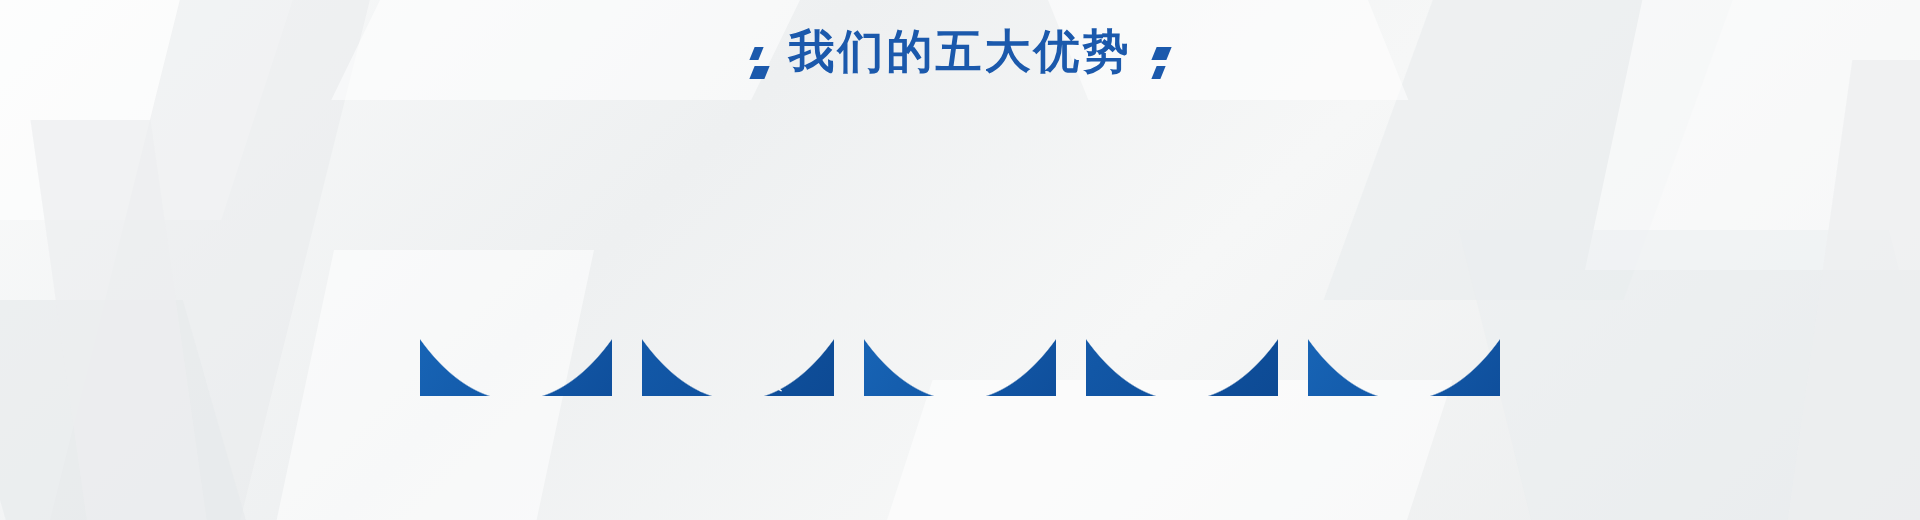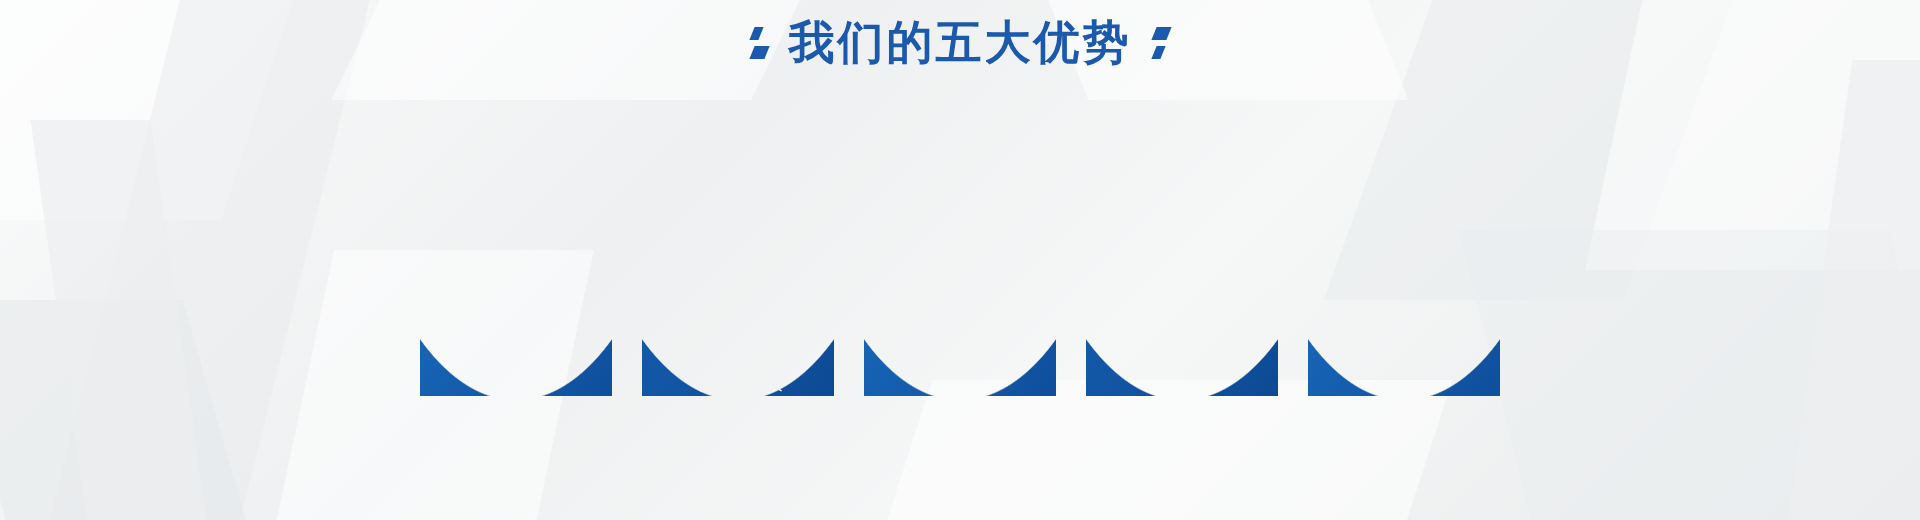--- a/index.html
+++ b/index.html
@@ -24,22 +24,22 @@
   .s7{left:1500px;top:230px;width:430px;height:330px;transform:skewX(14deg);background:#eaedef !important;opacity:.5 !important;}
   .s8{left:380px;top:-100px;width:420px;height:200px;transform:skewX(-26deg);opacity:.35;}
   .s9{left:1050px;top:-90px;width:320px;height:190px;transform:skewX(22deg);opacity:.3;}
   .s10{left:900px;top:380px;width:520px;height:200px;transform:skewX(-18deg);opacity:.32;}
   .s11{left:60px;top:120px;width:120px;height:420px;transform:skewX(8deg);background:#eceeef !important;opacity:.7 !important;}
   .s12{left:1820px;top:60px;width:160px;height:460px;transform:skewX(-8deg);background:#eceeef !important;opacity:.7 !important;}
 
   
   .header{position:absolute;left:0;top:0;width:1920px;text-align:center;}
   .title-row{
-    display:flex;align-items:center;justify-content:center;gap:22px;
-    padding-top:15px;
+    display:flex;align-items:flex-end;justify-content:center;gap:22px;
+    padding-top:24px;
   }
   .title-text{
     font-size:46px;font-weight:bold;color:#1b59ac;letter-spacing:3px;
     line-height:1.2;white-space:nowrap;
   }
   .deco{display:flex;align-items:center;gap:5px;}
   .deco span{display:block;background:#1b59ac;transform:skewX(-22deg);}
   .deco .bar-a{width:9px;height:13px;}
   .deco .bar-b{width:15px;height:13px;}
   .deco.left{flex-direction:column;align-items:flex-start;gap:6px;}

